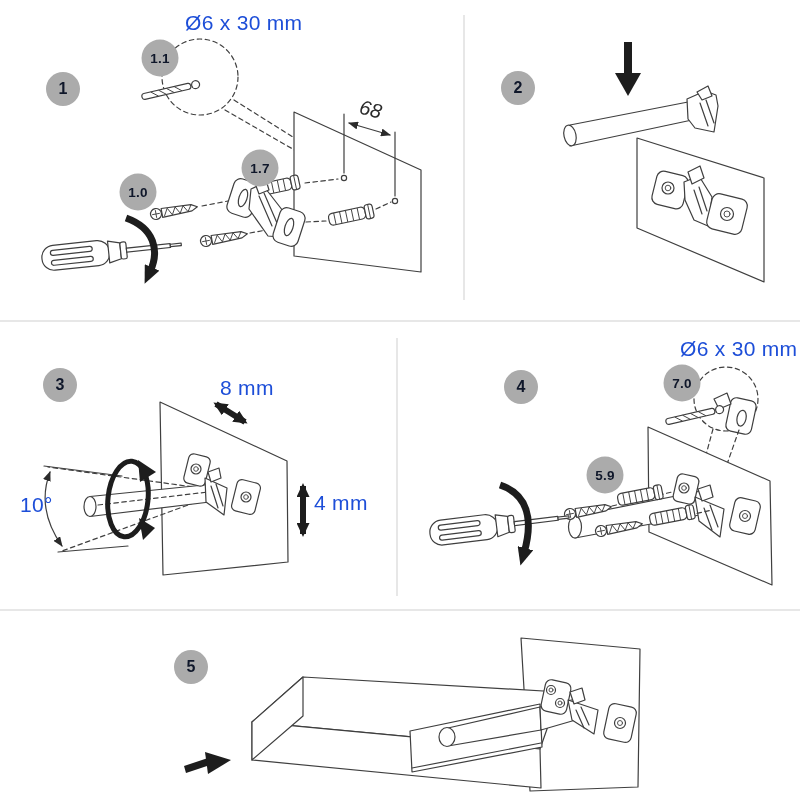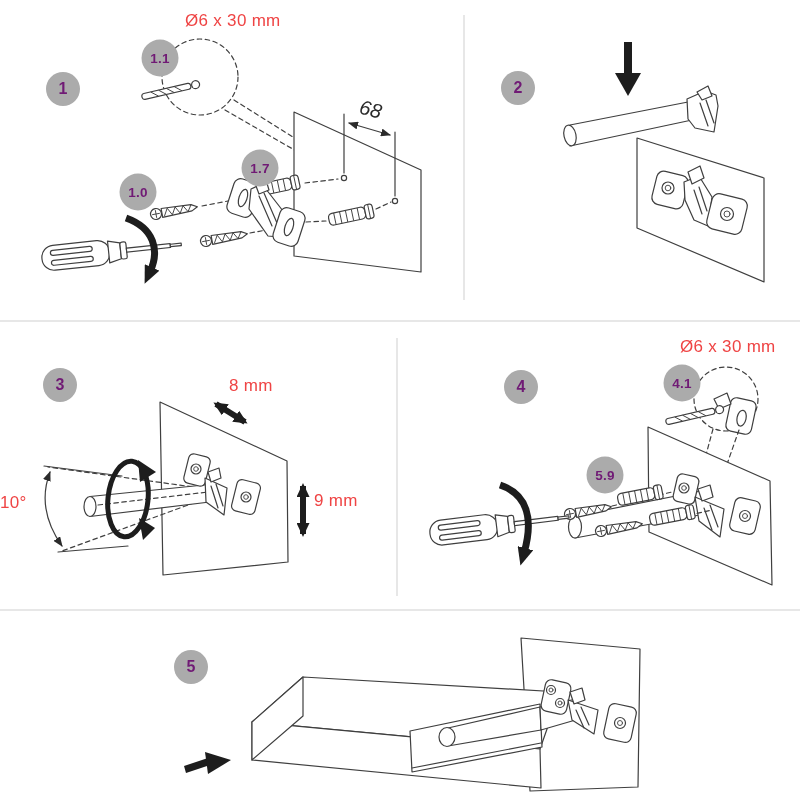--- a/index.html
+++ b/index.html
@@ -7,28 +7,28 @@
     position:relative;width:800px;height:800px;background:#ffffff;
     font-family:"Liberation Sans",sans-serif;overflow:hidden;
   }
   .art{position:absolute;z-index:1;}
   
   .hdiv{position:absolute;left:0;width:800px;height:2px;background:#e7e7e7;z-index:0;}
   .vdiv{position:absolute;width:2px;background:#e7e7e7;z-index:0;}
   
   .badge{
     position:absolute;z-index:3;display:flex;align-items:center;justify-content:center;
-    border-radius:50%;background:#ababab;color:#701a75;font-weight:bold;
+    border-radius:50%;background:#ababab;color:#0f172a;font-weight:bold;
     transform:translate(-50%,-50%);letter-spacing:0.3px;
   }
   .badge.main{width:34px;height:34px;font-size:16px;}
   .badge.sub{width:37px;height:37px;font-size:13.5px;}
   
   .label{
-    position:absolute;z-index:2;color:#ef4444;font-size:17px;white-space:nowrap;
+    position:absolute;z-index:2;color:#1d4ed8;font-size:21px;white-space:nowrap;
     letter-spacing:0.3px;
   }
   
   .ln{stroke:#3f3f3f;fill:none;stroke-width:1.2;stroke-linecap:round;stroke-linejoin:round;}
   .thin{stroke:#3f3f3f;fill:none;stroke-width:0.9;stroke-linecap:round;}
   .fw{fill:#ffffff;stroke:#3f3f3f;stroke-width:1.2;stroke-linejoin:round;}
   .dash{stroke-dasharray:4.5 3.5;}
   .blk{fill:#1d1d1d;stroke:none;}
   .thick{stroke:#1d1d1d;stroke-width:6;fill:none;}
   .ring{stroke:#1d1d1d;stroke-width:5;fill:none;}
@@ -341,23 +341,23 @@
     </g>
   </svg>
 
   <div class="badge main" style="left:63px;top:89px">1</div>
   <div class="badge sub" style="left:160px;top:58px">1.1</div>
   <div class="badge sub" style="left:260px;top:168px">1.7</div>
   <div class="badge sub" style="left:138px;top:192px">1.0</div>
   <div class="badge main" style="left:518px;top:88px">2</div>
   <div class="badge main" style="left:60px;top:385px">3</div>
   <div class="badge main" style="left:521px;top:387px">4</div>
-  <div class="badge sub" style="left:682px;top:383px">4.1</div>
+  <div class="badge sub" style="left:682px;top:383px">7.0</div>
   <div class="badge sub" style="left:605px;top:475px">5.9</div>
   <div class="badge main" style="left:191px;top:667px">5</div>
 
   <div class="label" style="left:185px;top:11px">Ø6 x 30 mm</div>
-  <div class="label" style="left:229px;top:376px">8 mm</div>
-  <div class="label" style="left:0;top:493px">10°</div>
-  <div class="label" style="left:314px;top:491px">9 mm</div>
+  <div class="label" style="left:220px;top:376px">8 mm</div>
+  <div class="label" style="left:20px;top:493px">10°</div>
+  <div class="label" style="left:314px;top:491px">4 mm</div>
   <div class="label" style="left:680px;top:337px">Ø6 x 30 mm</div>
 
 </div>
 
 </body></html>

